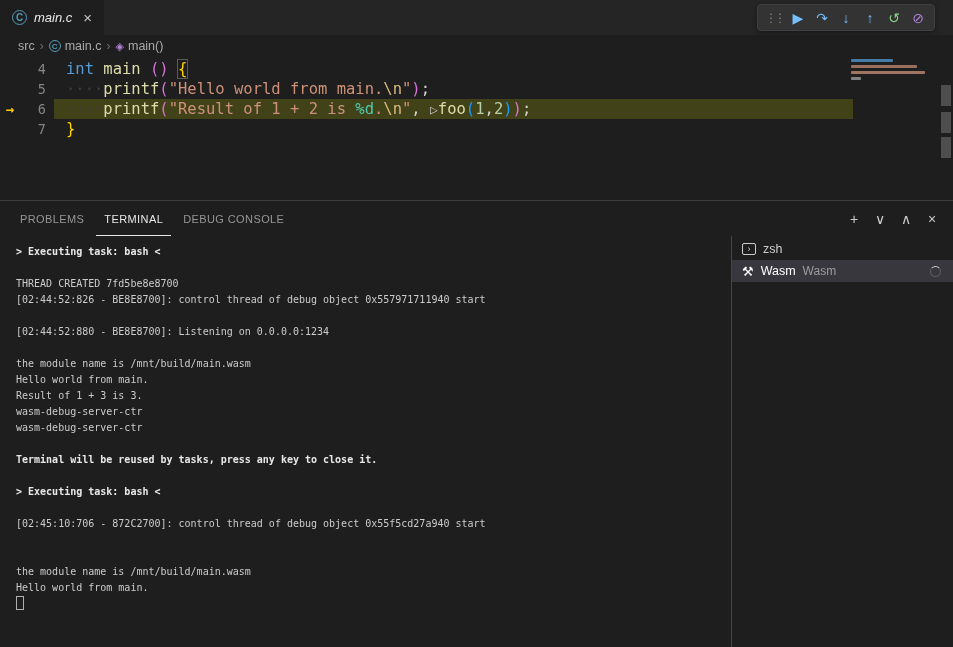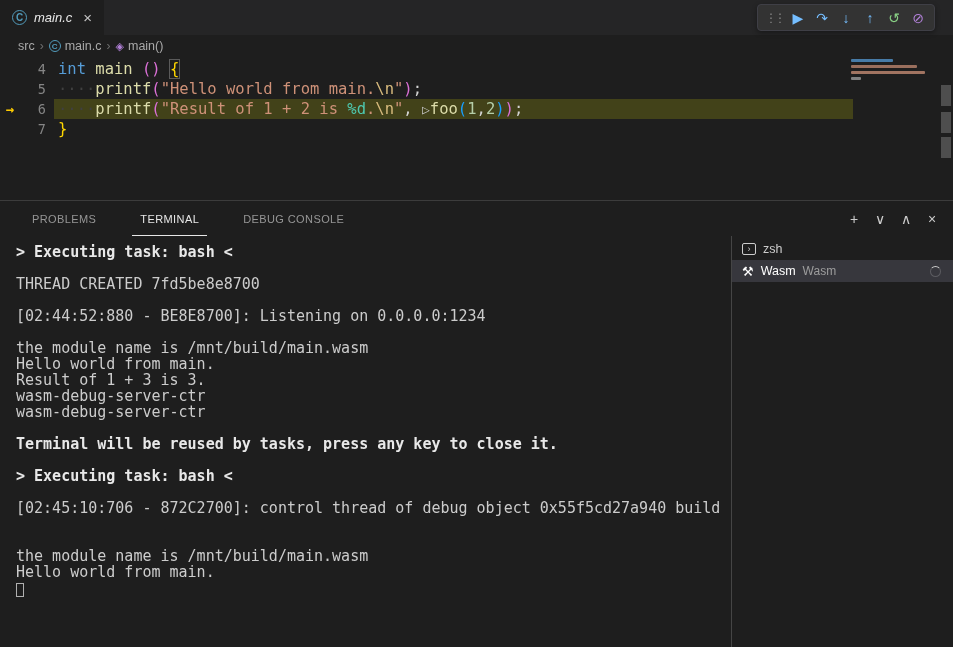--- a/index.html
+++ b/index.html
@@ -31,21 +31,21 @@
   
   .editor { position:absolute; top:57px; left:0; right:0; height:143px; background:#1e1e1e; }
   .code-area { position:absolute; top:2px; left:0; right:0;
                font-family:"DejaVu Sans Mono",monospace; font-size:15.5px; line-height:20px; }
   .code-line { position:relative; height:20px; display:flex; white-space:pre; }
   .current-line::before { content:""; position:absolute; left:54px; right:100px; top:0; bottom:0;
                           background:rgba(255,255,0,0.16); }
   .gutter-arrow { width:20px; flex:none; text-align:center; color:#ffcc00; font-weight:bold;
                   font-size:14px; z-index:1; }
   .line-num { width:26px; flex:none; text-align:right; color:#858585; font-size:13.5px; z-index:1; }
-  .code-text { margin-left:12px; flex:none; z-index:1; color:#d4d4d4; }
+  .code-text { margin-left:20px; flex:none; z-index:1; color:#d4d4d4; }
 
   .tok-kw  { color:#569cd6; }
   .tok-fn  { color:#dcdcaa; }
   .tok-str { color:#ce9178; }
   .tok-esc { color:#d7ba7d; }
   .tok-fmt { color:#4ec9b0; }
   .tok-num { color:#b5cea8; }
   .tok-pln { color:#d4d4d4; }
   .tok-br1 { color:#ffd700; }
   .tok-br1m{ color:#ffd700; outline:1px solid rgba(140,140,140,.55); }
@@ -60,30 +60,30 @@
   .mm-2 { width:66px; background:rgba(206,145,120,.7); }
   .mm-3 { width:74px; background:rgba(206,145,120,.75); }
   .mm-4 { width:10px; background:rgba(212,212,212,.55); }
   .overview-block { position:absolute; right:2px; width:10px; height:21px; background:#4e4e4e; cursor:pointer; }
   .ov1 { top:85px; } .ov2 { top:112px; } .ov3 { top:137px; }
 
   
   .panel { position:absolute; top:200px; left:0; right:0; bottom:0; background:#1e1e1e;
            border-top:1px solid #3c3c3c; }
   .panel-tabs { position:absolute; top:0; left:0; height:35px; display:flex; align-items:stretch; padding-left:10px; }
-  .panel-tab { padding:0 8px; margin:0 14px; font-size:11px; letter-spacing:.4px; color:#969696;
+  .panel-tab { padding:0 8px; margin:0 2px; font-size:11px; letter-spacing:.4px; color:#969696;
                display:flex; align-items:center; cursor:pointer; }
   .panel-tab.active { color:#e7e7e7; box-shadow:inset 0 -1px 0 #e7e7e7; }
   .panel-actions { position:absolute; top:0; right:10px; height:35px; display:flex; align-items:center;
                    gap:4px; color:#cccccc; }
   .panel-action { width:22px; height:22px; display:flex; align-items:center; justify-content:center;
                   font-size:14px; cursor:pointer; border-radius:3px; }
 
   .terminal-output { position:absolute; top:35px; left:0; width:731px; bottom:0; padding:8px 0 0 16px;
-                     font-family:"DejaVu Sans Mono",monospace; font-size:15px; line-height:16px;
+                     font-family:"DejaVu Sans Mono",monospace; font-size:10px; line-height:16px;
                      color:#cccccc; overflow:hidden; }
   .term-line { min-height:16px; white-space:pre; }
   .term-line.bold { font-weight:bold; color:#e8e8e8; }
   .term-cursor { display:inline-block; width:8px; height:14px; border:1px solid #b0b0b0;
                  vertical-align:text-bottom; }
 
   .terminal-sidebar { position:absolute; top:35px; left:731px; right:0; bottom:0;
                       border-left:1px solid #454545; padding-top:2px; }
   .term-item { height:22px; display:flex; align-items:center; padding:0 10px; gap:7px;
                font-size:12.5px; color:#cccccc; cursor:pointer; position:relative; }
@@ -163,34 +163,35 @@
       <span class="panel-action">+</span>
       <span class="panel-action">∨</span>
       <span class="panel-action">∧</span>
       <span class="panel-action">×</span>
     </div>
 
   <div class="terminal-output">
       <div class="term-line bold">&gt; Executing task: bash &lt;</div>
       <div class="term-line"></div>
       <div class="term-line">THREAD CREATED 7fd5be8e8700</div>
+      <div class="term-line">[02:44:52:826 - BE8E8700]: control thread of debug object 0x557971711940 start</div>
       <div class="term-line"></div>
       <div class="term-line">[02:44:52:880 - BE8E8700]: Listening on 0.0.0.0:1234</div>
       <div class="term-line"></div>
       <div class="term-line">the module name is /mnt/build/main.wasm</div>
       <div class="term-line">Hello world from main.</div>
       <div class="term-line">Result of 1 + 3 is 3.</div>
       <div class="term-line">wasm-debug-server-ctr</div>
       <div class="term-line">wasm-debug-server-ctr</div>
       <div class="term-line"></div>
       <div class="term-line bold">Terminal will be reused by tasks, press any key to close it.</div>
       <div class="term-line"></div>
       <div class="term-line bold">&gt; Executing task: bash &lt;</div>
       <div class="term-line"></div>
-      <div class="term-line">[02:45:10:706 - 872C2700]: control thread of debug object 0x55f5cd27a940 build</div>
+      <div class="term-line">[02:45:10:706 - 872C2700]: control thread of debug object 0x55f5cd27a940 start</div>
       <div class="term-line"></div>
       <div class="term-line"></div>
       <div class="term-line">the module name is /mnt/build/main.wasm</div>
       <div class="term-line">Hello world from main.</div>
       <div class="term-line"><span class="term-cursor"></span></div>
     </div>
 
   <div class="terminal-sidebar">
       <div class="term-item">
         <span class="term-prompt-box">›</span>

